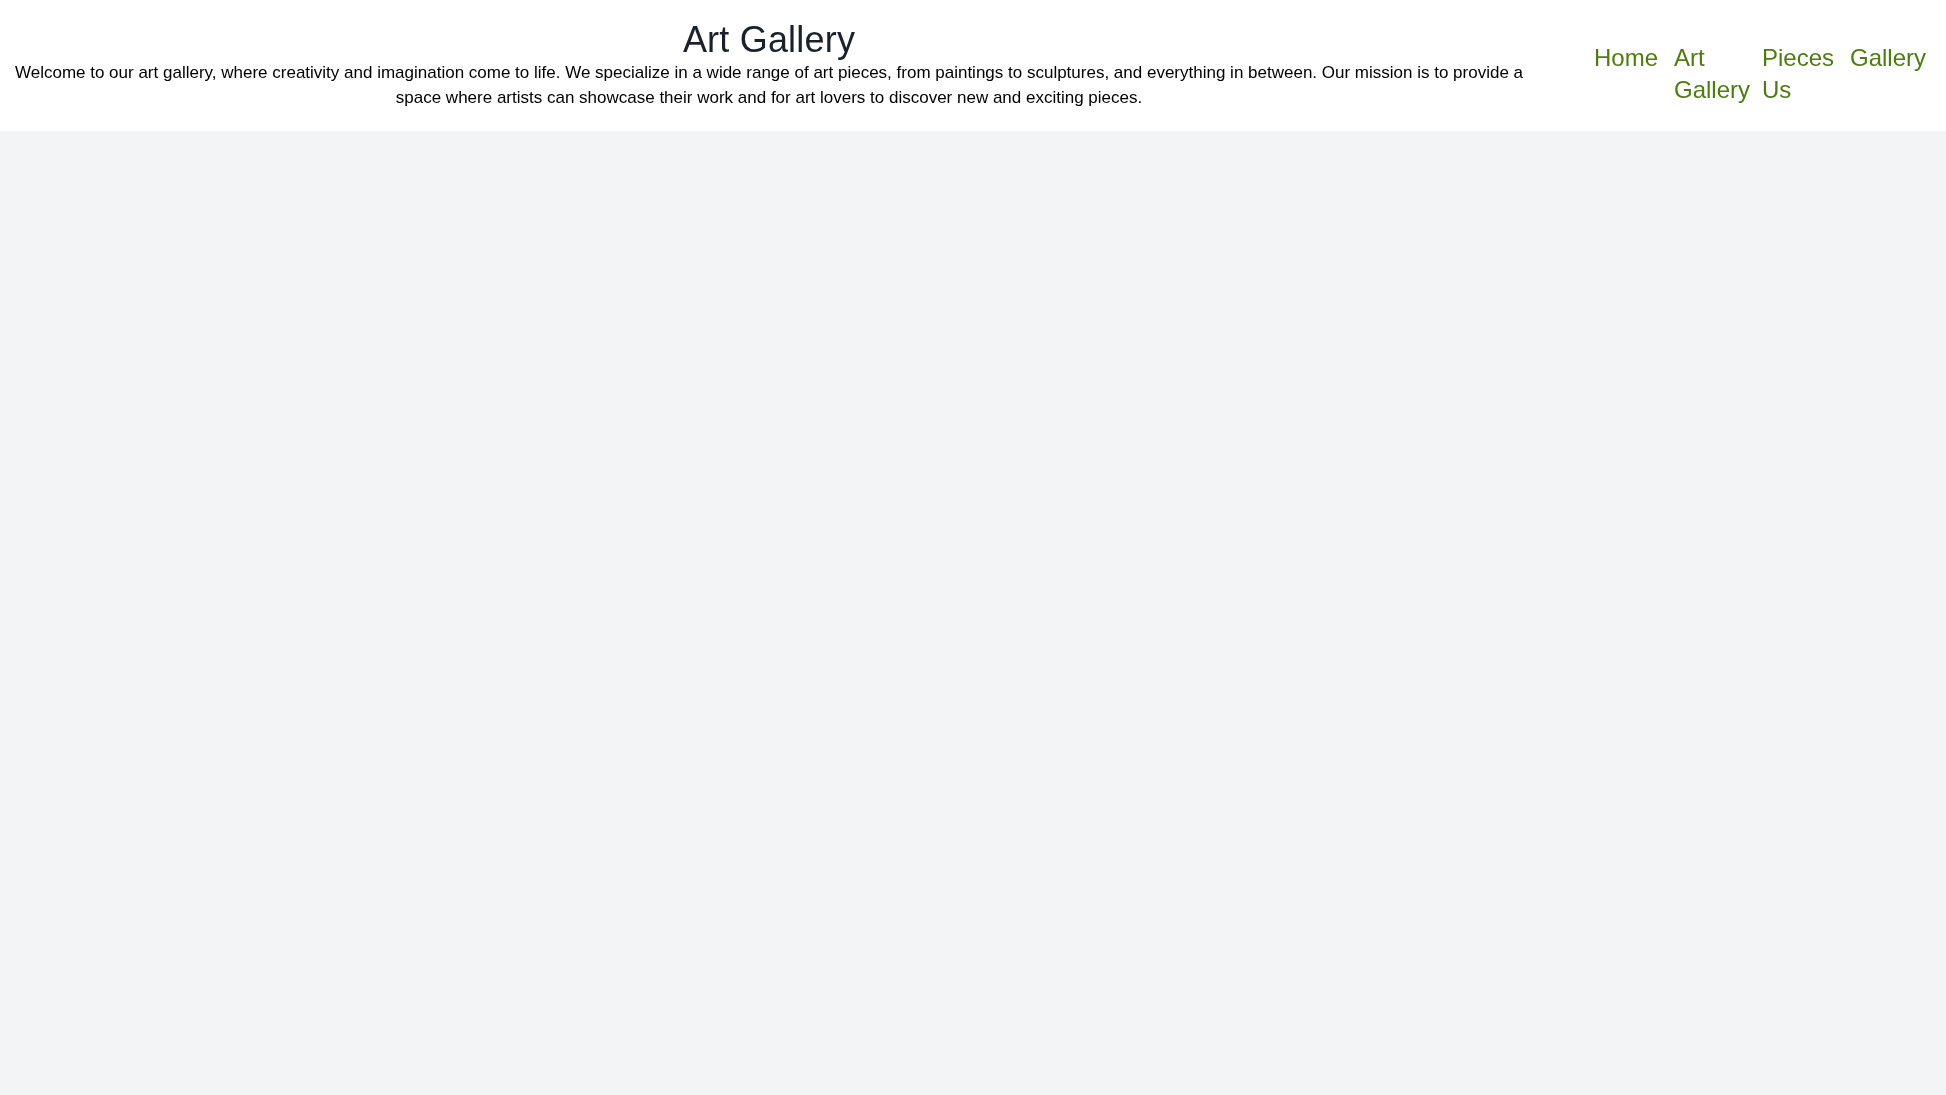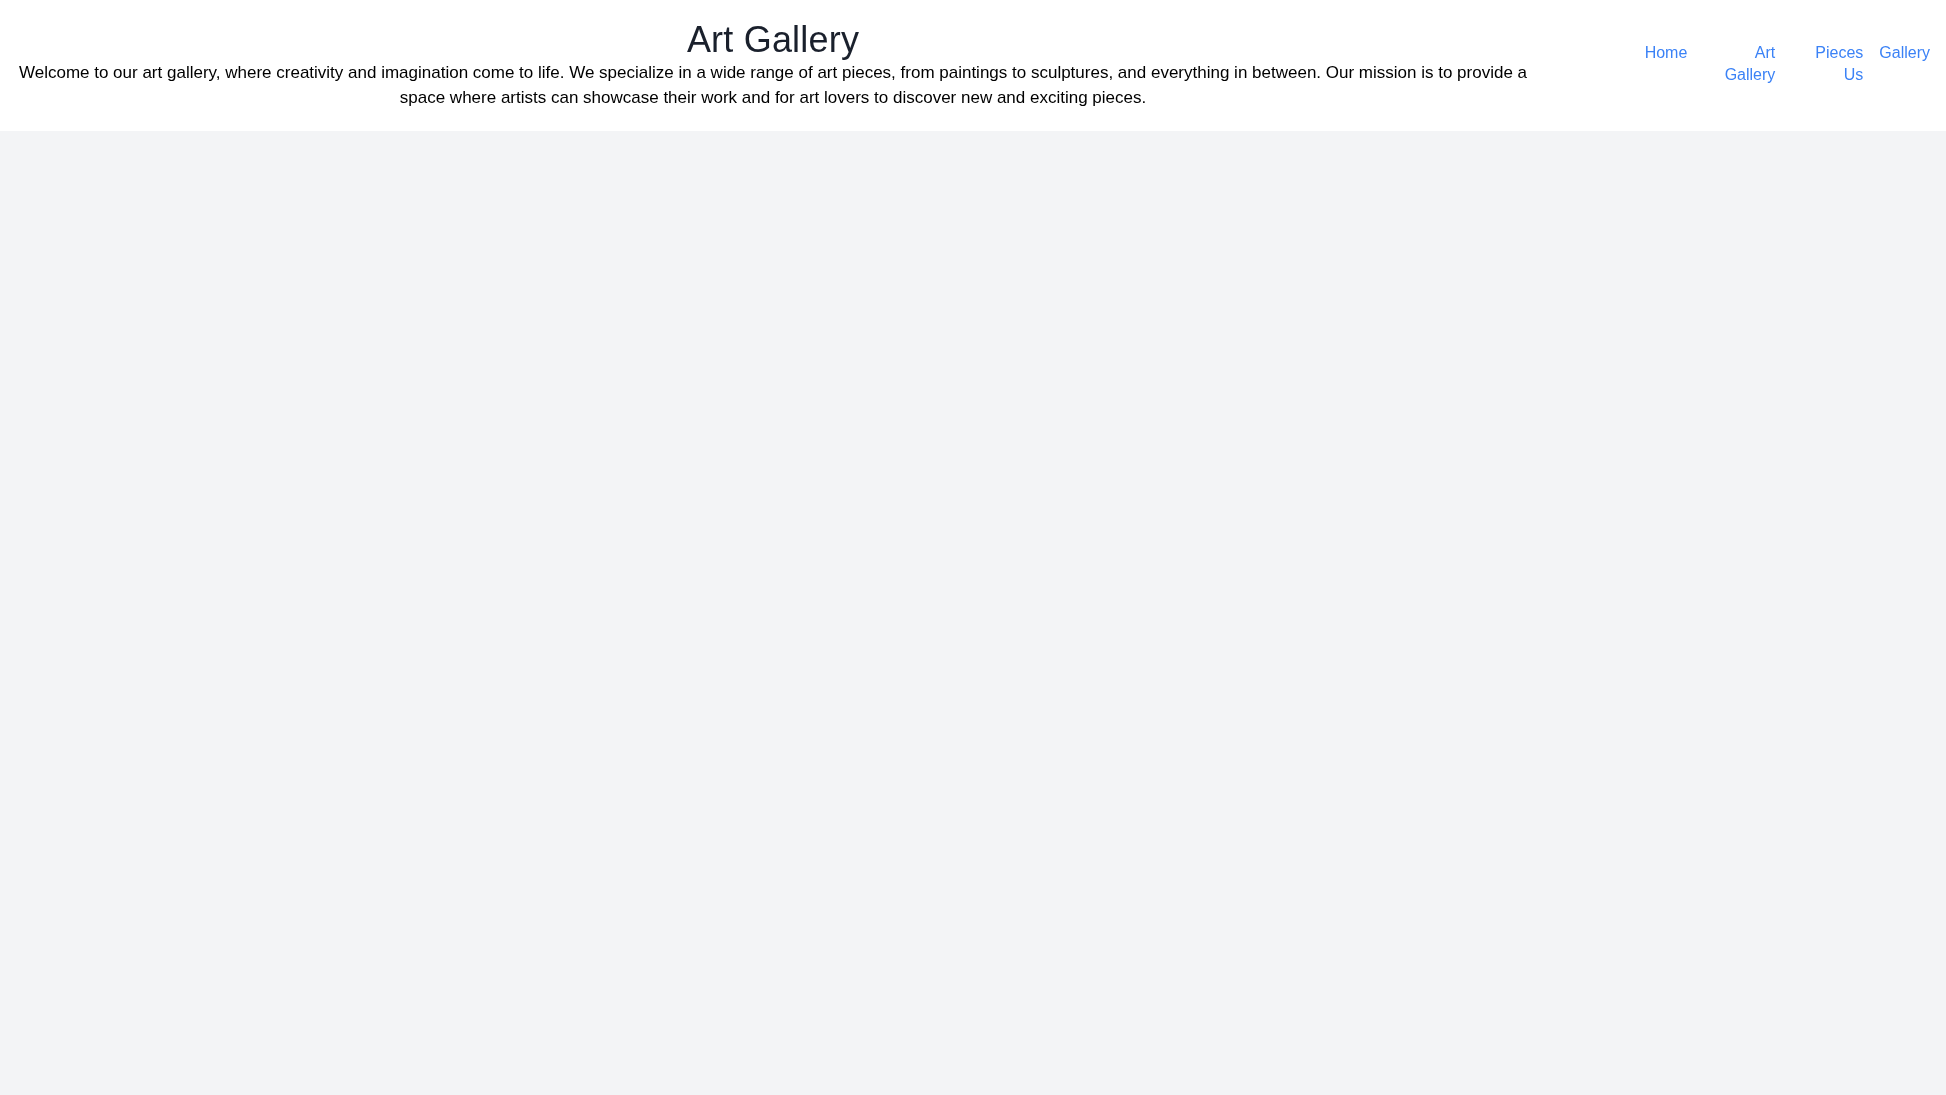--- a/index.html
+++ b/index.html
@@ -13,21 +13,21 @@
   body {
     background: #f3f4f6;
     font-family: "Liberation Sans", sans-serif;
     overflow: hidden;
   }
 
   
   .site-header {
     background: #ffffff;
     width: 100%;
-    padding: 20px 0 20px 0;
+    padding: 20px 8px 20px 0;
     display: flex;
     align-items: flex-start;
     justify-content: space-between;
   }
 
   .brand-block {
     flex: 1 1 auto;
     min-width: 0;
     text-align: center;
     padding: 0 0 0 0;
@@ -66,26 +66,25 @@
     align-items: flex-start;
     gap: 0px;
   }
 
   .nav-item {
     margin-left: 16px;
   }
 
   .nav-link {
     display: inline-block;
-    font-size: 16px;
+    font-size: 24px;
     line-height: 1.35;
-    color: #3b82f6;
+    color: #4d7c0f;
     text-decoration: none;
     max-width: 72px;
-    text-align: right;
   }
 
   
   .page-body {
     width: 100%;
     min-height: 934px;
     background: #f3f4f6;
   }
 </style>
 </head>

